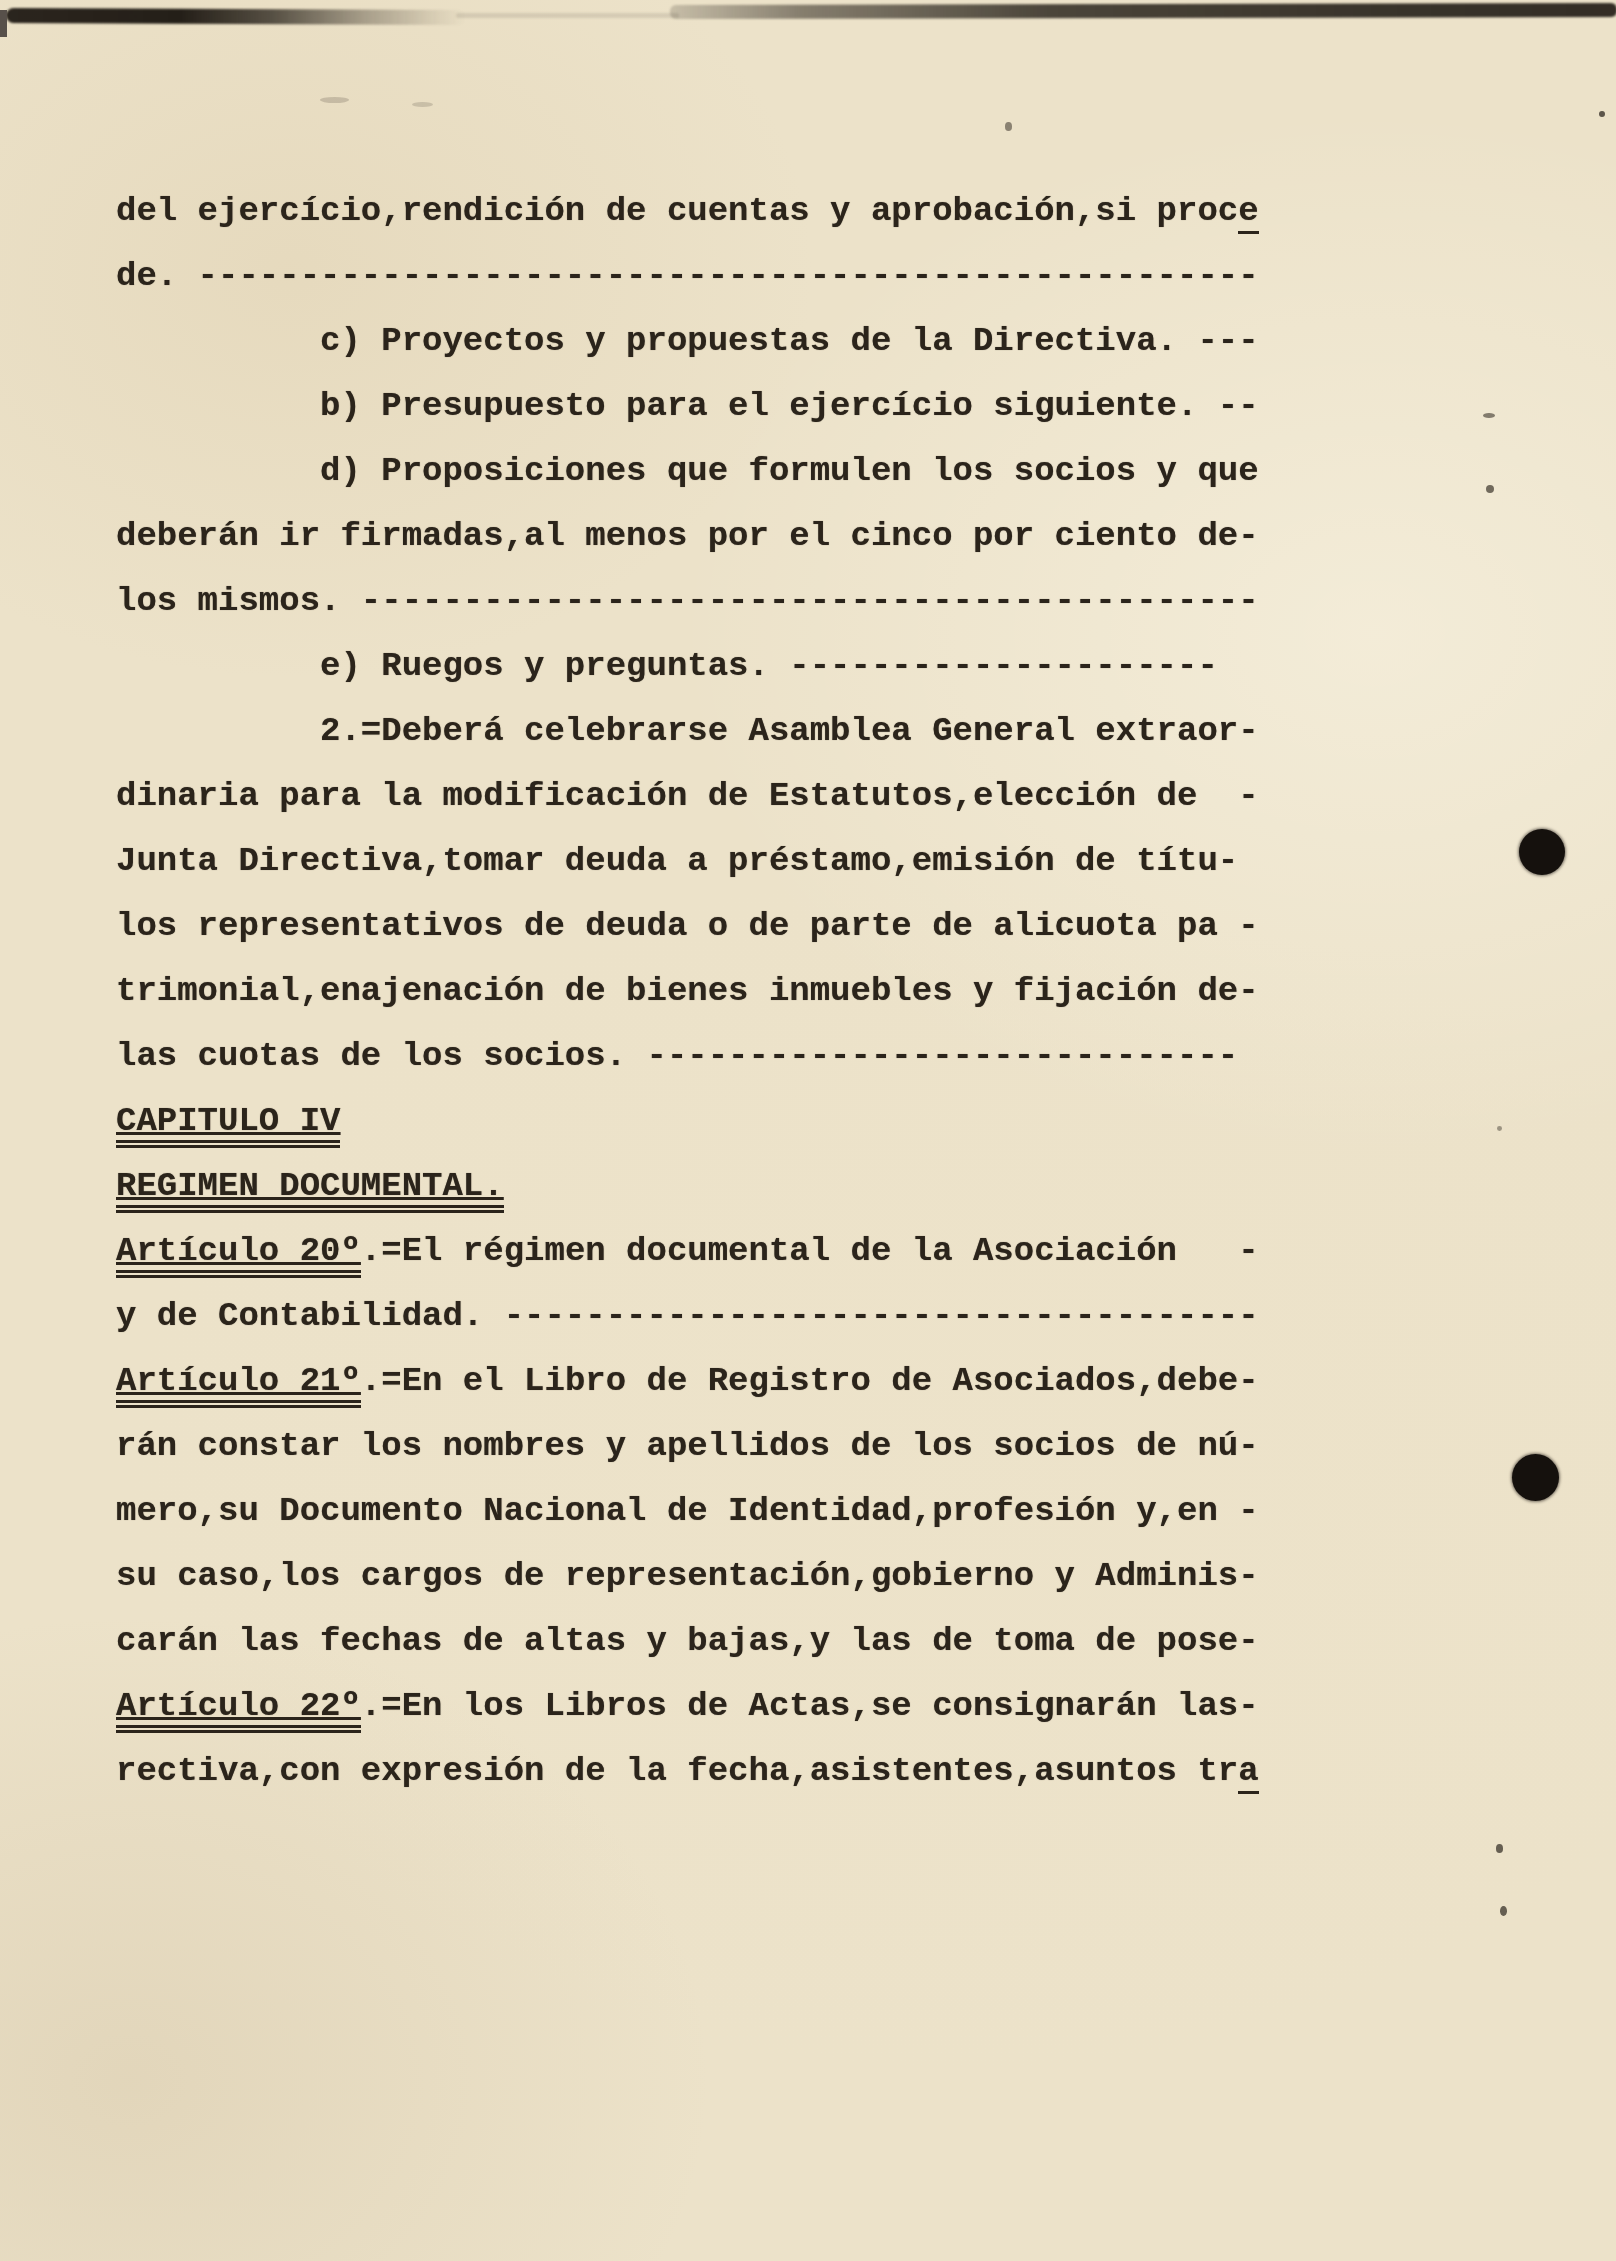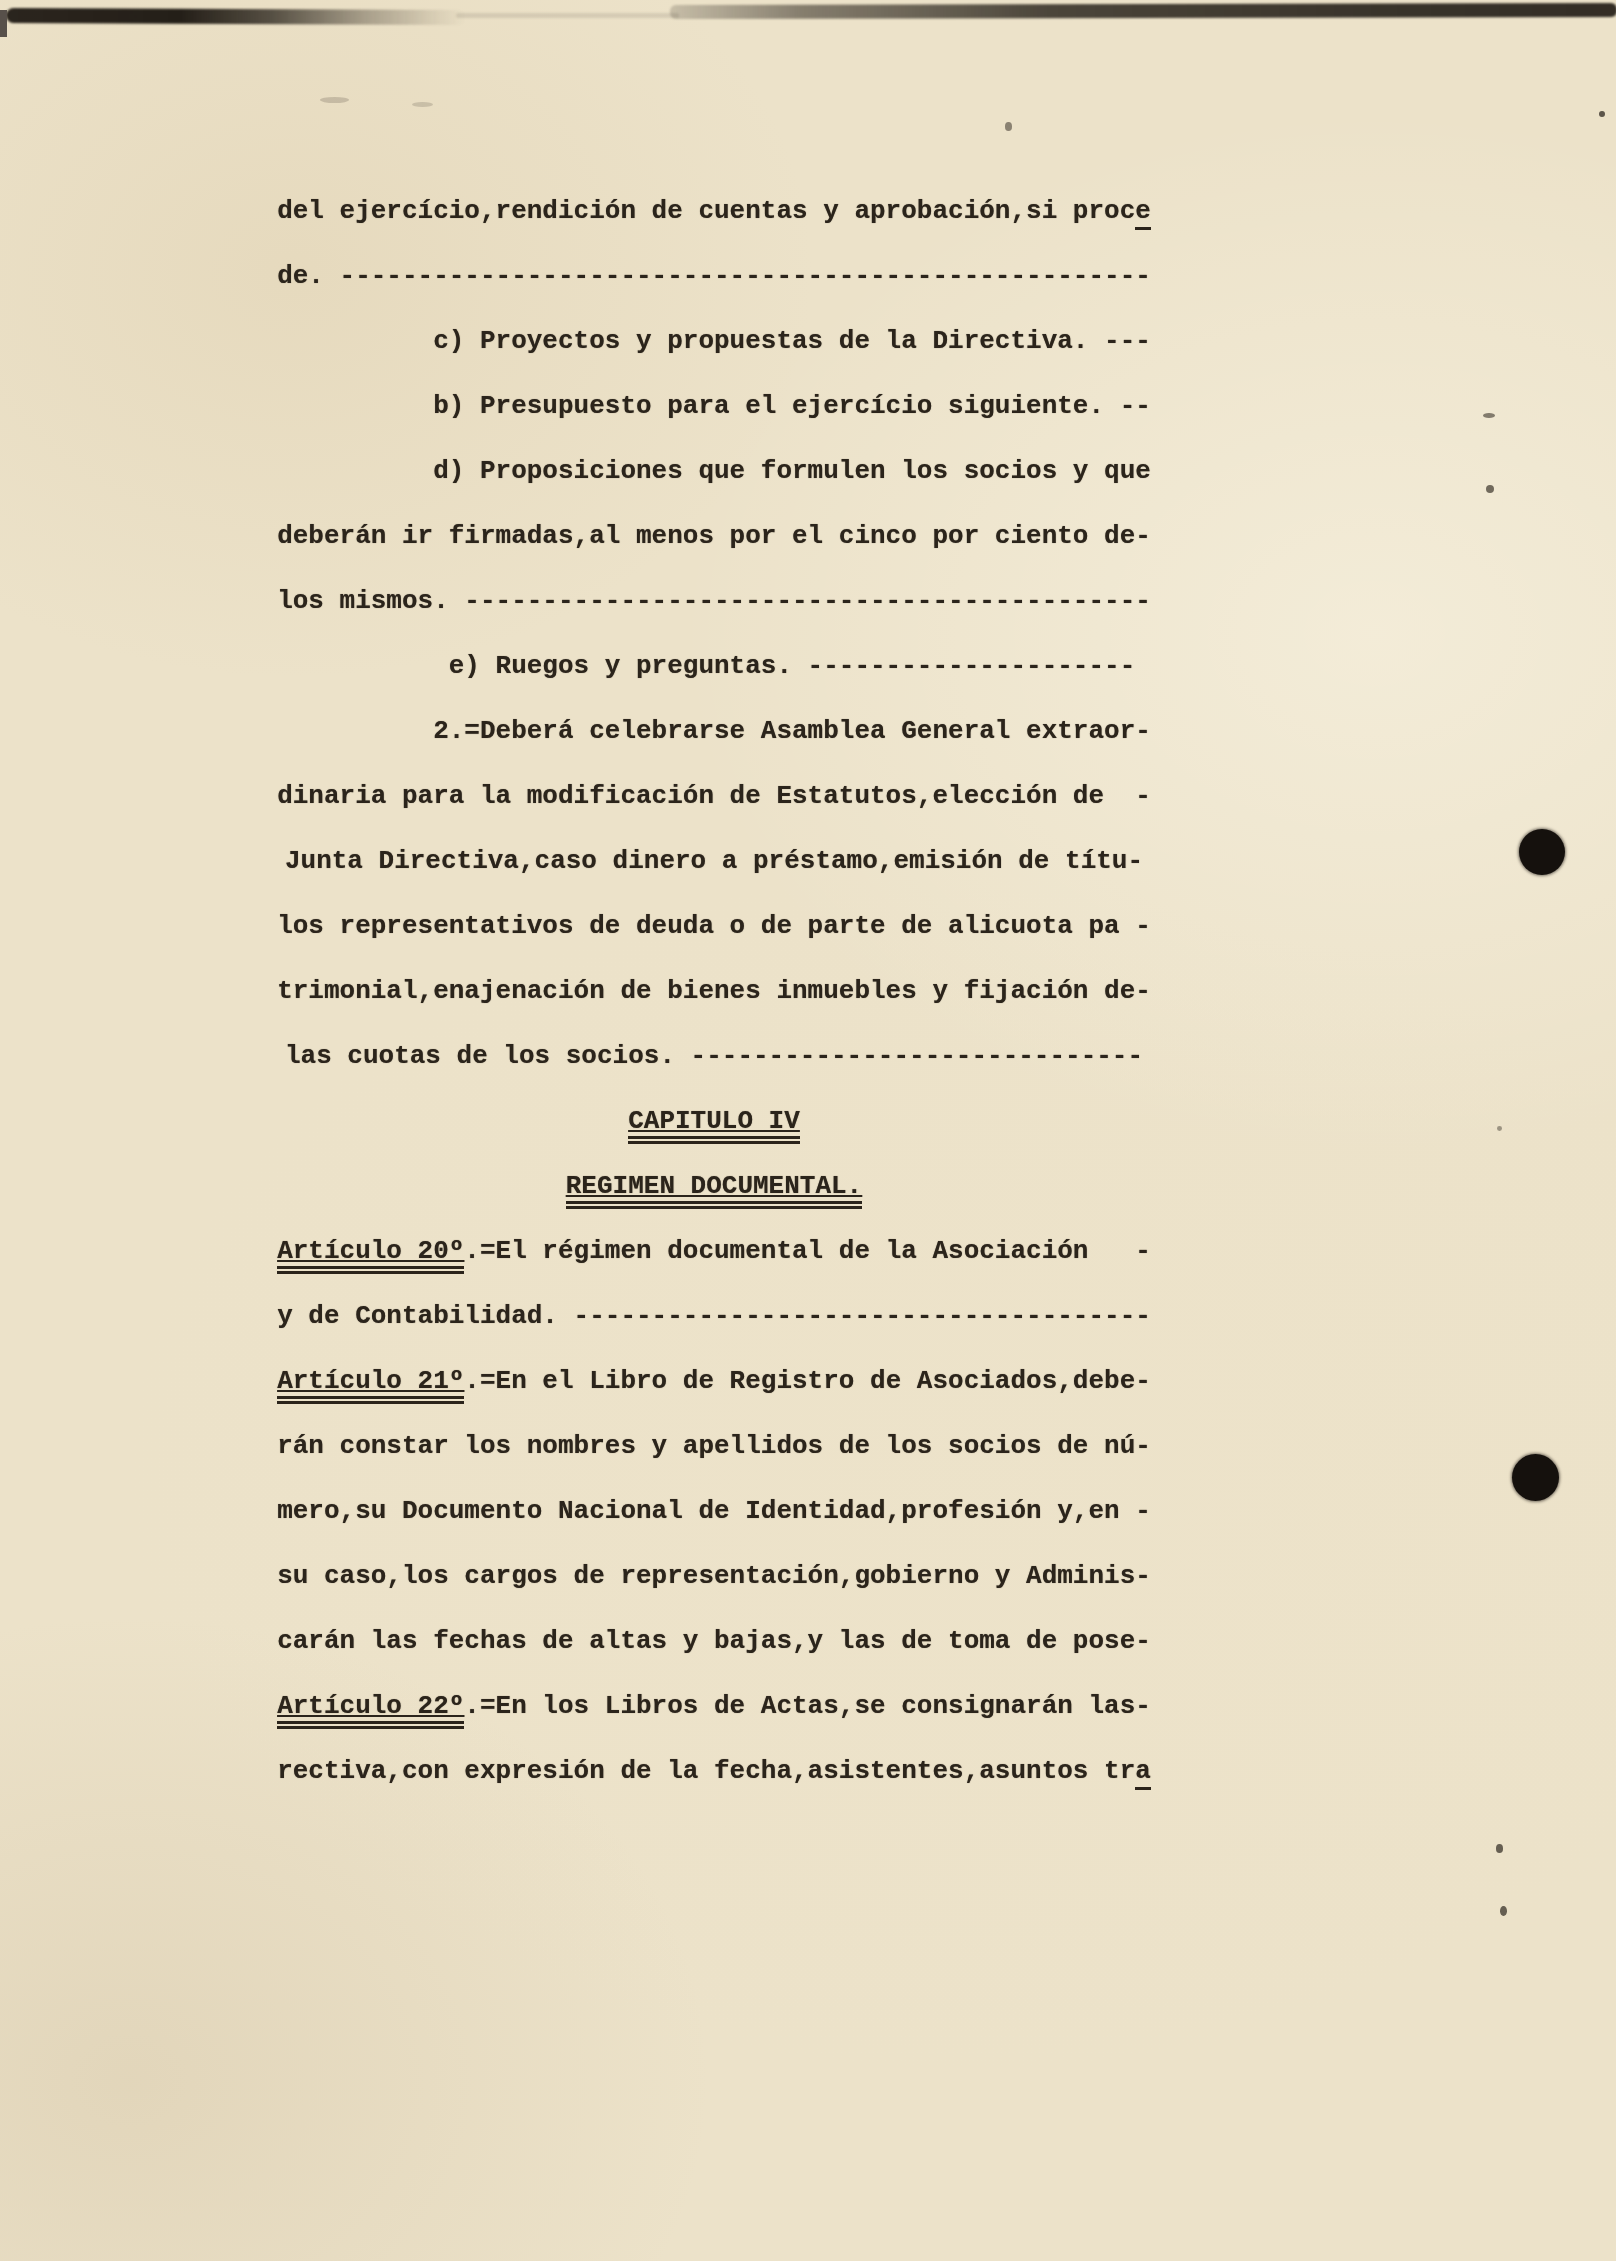--- a/index.html
+++ b/index.html
@@ -10,24 +10,23 @@
   .page{
     position:absolute;inset:0;
     background:
       radial-gradient(873px 679px at 18% 12%, rgba(214,196,160,0.28), transparent 60%),
       radial-gradient(1164px 873px at 85% 28%, rgba(255,252,240,0.38), transparent 60%),
       radial-gradient(970px 776px at 8% 92%, rgba(190,170,135,0.22), transparent 60%),
       radial-gradient(1359px 970px at 60% 65%, rgba(238,228,203,0.32), transparent 65%),
       #ece2c9;
   }
   #textblock{
-    position:absolute;left:122px;top:179px;width:1184px;
-    color:#2b241b;font-size:26px;line-height:65px;font-weight:700;
+    position:absolute;left:116px;top:179px;width:1184px;
+    color:#2b241b;font-size:34px;line-height:65px;font-weight:700;
     text-shadow:0 0 1px rgba(43,36,27,0.55);
-    text-align:center;
   }
   .line{height:65px;white-space:pre;}
   .u1{border-bottom:3.4px solid currentColor;padding-bottom:1px;}
   .u2{border-bottom:8.7px double currentColor;text-decoration:underline;}
   .smudge{position:absolute;filter:blur(1.2px);}
   .smudge-left{
     left:5.8px;top:8.7px;width:460px;height:14.6px;border-radius:7.8px;
     transform:rotate(0.25deg);
     background:linear-gradient(90deg,
       rgba(26,21,15,0.92) 0%, rgba(26,21,15,0.95) 38%,
@@ -67,21 +66,21 @@
       <div class="line"><span>del ejercício,rendición de cuentas y aprobación,si proc</span><span class="u1">e</span></div>
       <div class="line"><span>de. ----------------------------------------------------</span></div>
       <div class="line"><span>          c) Proyectos y propuestas de la Directiva. ---</span></div>
       <div class="line"><span>          b) Presupuesto para el ejercício siguiente. --</span></div>
       <div class="line"><span>          d) Proposiciones que formulen los socios y que</span></div>
       <div class="line"><span>deberán ir firmadas,al menos por el cinco por ciento de-</span></div>
       <div class="line"><span>los mismos. --------------------------------------------</span></div>
       <div class="line"><span>          e) Ruegos y preguntas. ---------------------</span></div>
       <div class="line"><span>          2.=Deberá celebrarse Asamblea General extraor-</span></div>
       <div class="line"><span>dinaria para la modificación de Estatutos,elección de  -</span></div>
-      <div class="line"><span>Junta Directiva,caso dinero a préstamo,emisión de títu-</span></div>
+      <div class="line"><span>Junta Directiva,tomar deuda a préstamo,emisión de títu-</span></div>
       <div class="line"><span>los representativos de deuda o de parte de alicuota pa -</span></div>
       <div class="line"><span>trimonial,enajenación de bienes inmuebles y fijación de-</span></div>
       <div class="line"><span>las cuotas de los socios. -----------------------------</span></div>
       <div class="line"><span class="u2">CAPITULO IV</span></div>
       <div class="line"><span class="u2">REGIMEN DOCUMENTAL.</span></div>
       <div class="line"><span class="u2">Artículo 20º</span><span>.=El régimen documental de la Asociación   -</span></div>
       <div class="line"><span>y de Contabilidad. -------------------------------------</span></div>
       <div class="line"><span class="u2">Artículo 21º</span><span>.=En el Libro de Registro de Asociados,debe-</span></div>
       <div class="line"><span>rán constar los nombres y apellidos de los socios de nú-</span></div>
       <div class="line"><span>mero,su Documento Nacional de Identidad,profesión y,en -</span></div>

